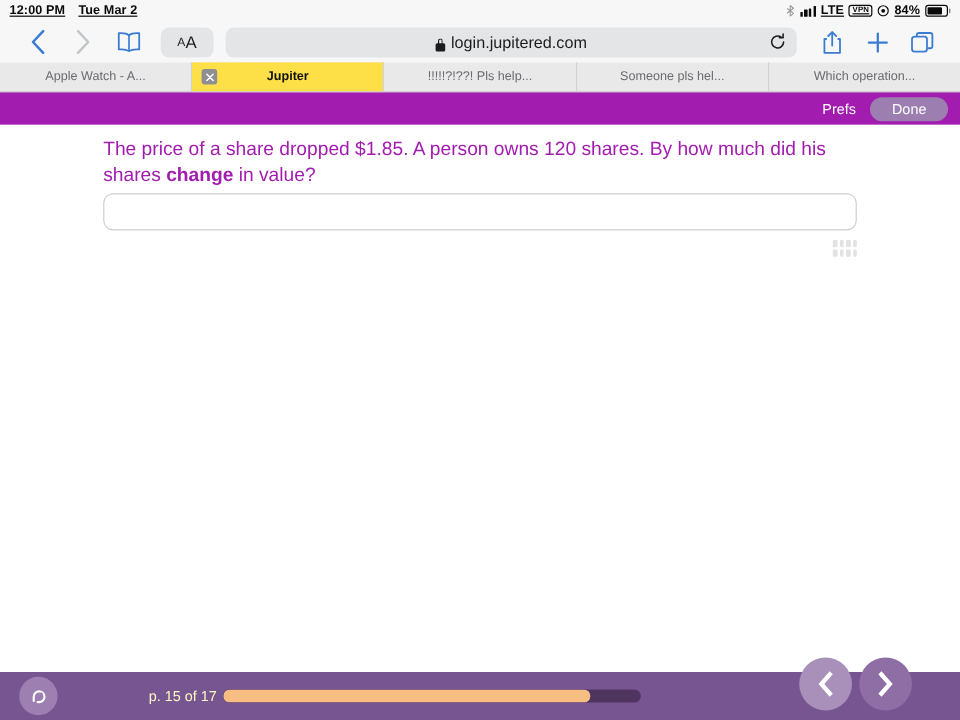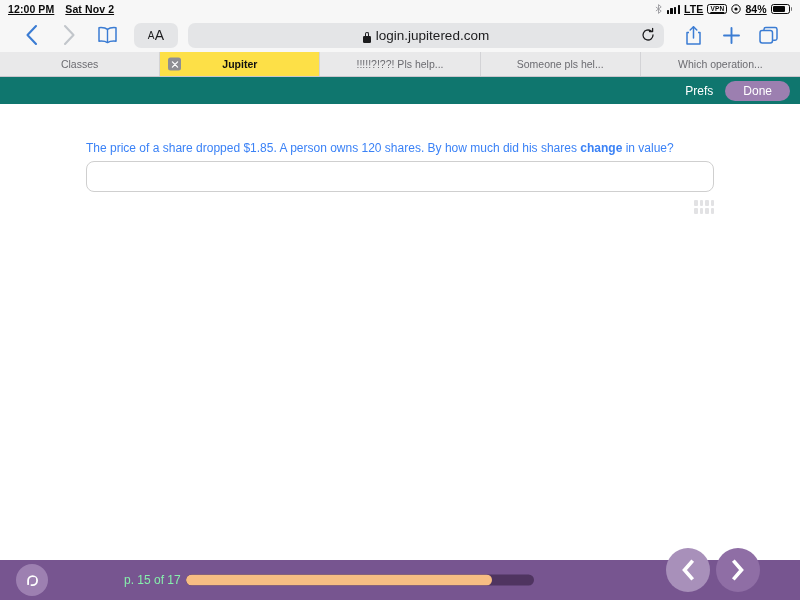--- a/index.html
+++ b/index.html
@@ -116,21 +116,21 @@
     position:absolute; left:8px; top:50%; transform:translateY(-50%);
     width:13px; height:13px; border-radius:2.5px;
     background:#8e8e93;
     display:flex; align-items:center; justify-content:center;
   }
   .tab-close svg { display:block; }
 
   
   .app-header {
     height:27px; width:100%;
-    background:#0f766e;
+    background:#a21caf;
     display:flex; align-items:center; justify-content:flex-end;
     padding-right:10px; gap:3px;
   }
   .prefs-btn {
     color:#ffffff; font-size:12px;
     padding:3px 9px;
   }
   .done-btn {
     background:#9c7fb0; color:#ffffff;
     font-size:12px;
@@ -138,22 +138,22 @@
     padding:3px 18px;
   }
 
   
   .content {
     position:absolute;
     top:104px; left:0; right:0; bottom:48px;
     background:#ffffff;
   }
   .question {
-    position:absolute; top:36px; left:86px; right:70px;
-    font-size:12px; color:#3b82f6; line-height:1.35;
+    position:absolute; top:10px; left:86px; right:70px;
+    font-size:16px; color:#a21caf; line-height:1.35;
   }
   .question b { font-weight:bold; }
   .answer-wrap { position:absolute; top:57px; left:86px; right:86px; }
   .answer-input {
     width:100%; height:31px;
     border:1px solid #cfcfcf; border-radius:8px;
     background:#ffffff;
     font-family:"Liberation Sans", sans-serif;
     font-size:13px; color:#111;
     padding:0 10px; outline:none;
@@ -174,21 +174,21 @@
     display:flex; align-items:center;
   }
   .jupiter-logo {
     position:absolute; left:16px; top:50%; transform:translateY(-50%);
     width:32px; height:32px; border-radius:50%;
     background:#9d80b1;
     display:flex; align-items:center; justify-content:center;
   }
   .page-label {
     position:absolute; left:124px; top:50%; transform:translateY(-50%);
-    color:#86efac; font-size:12px;
+    color:#fef9c3; font-size:12px;
   }
   .progress-track {
     position:absolute; left:186px; top:50%; transform:translateY(-50%);
     width:348px; height:11px;
     background:#4f3460; border-radius:6px;
     overflow:hidden;
   }
   .progress-fill {
     height:100%; background:#f7bd83; border-radius:6px;
   }
@@ -200,21 +200,21 @@
   .nav-prev { right:90px; background:#a890ba; }
   .nav-next { right:40px; background:#8f6ea5; }
   .nav-btn svg { display:block; }
 </style>
 </head>
 <body>
 
 <div class="statusbar">
   <div class="sb-left">
     <span>12:00 PM</span>
-    <span>Sat Nov 2</span>
+    <span>Tue Mar 2</span>
   </div>
   <div class="sb-right">
     <span class="sb-icon">
       <svg width="9" height="10" viewBox="0 0 9 10">
           <path d="M4.5 0.6 L7.2 2.9 L4.5 5 L4.5 0.6 M4.5 5 L7.2 7.1 L4.5 9.4 L4.5 5 M4.5 5 L1.9 3 M4.5 5 L1.9 7" stroke="#9a9a9e" stroke-width="0.9" fill="none" stroke-linejoin="round"></path>
         </svg>
     </span>
     <span class="bars">
         <i></i>
         <i></i>
@@ -290,21 +290,21 @@
   <div class="tb-btn">
     <svg width="20" height="19" viewBox="0 0 20 19">
         <rect x="1" y="4.5" width="12.5" height="12.5" rx="2.2" stroke="currentColor" stroke-width="1.5" fill="none"></rect>
         <path d="M5 4.2 L5 3.2 A1.8 1.8 0 0 1 6.8 1.5 L16.2 1.5 A1.8 1.8 0 0 1 18 3.2 L18 12.5 A1.8 1.8 0 0 1 16.2 14.2 L14.6 14.2" stroke="currentColor" stroke-width="1.5" fill="none" stroke-linecap="round"></path>
       </svg>
   </div>
 </div>
 
 <div class="tabstrip">
   <div class="tab">
-    <span>Classes</span>
+    <span>Apple Watch - A...</span>
   </div>
   <div class="tab active">
     <span class="tab-close">
       <svg width="8" height="8" viewBox="0 0 8 8">
           <path d="M1.4 1.4 L6.6 6.6 M6.6 1.4 L1.4 6.6" stroke="#ffffff" stroke-width="1.3" stroke-linecap="round"></path>
         </svg>
     </span>
     <span>Jupiter</span>
   </div>
   <div class="tab">

